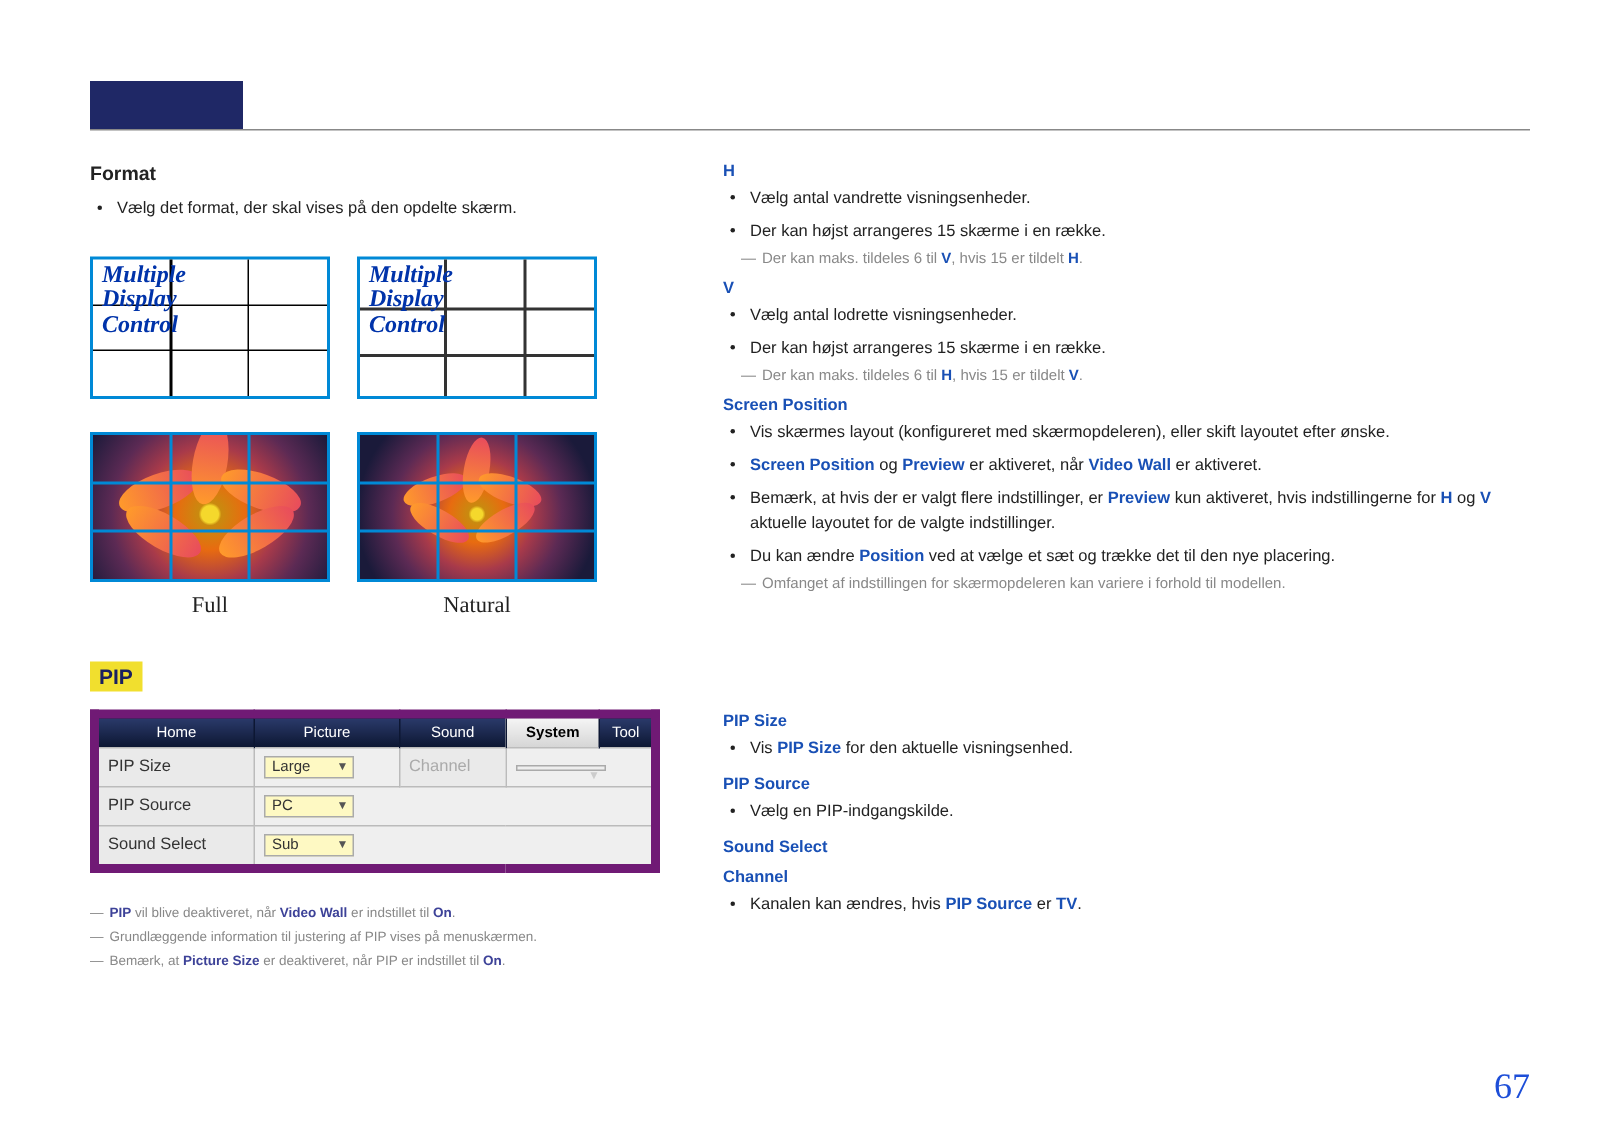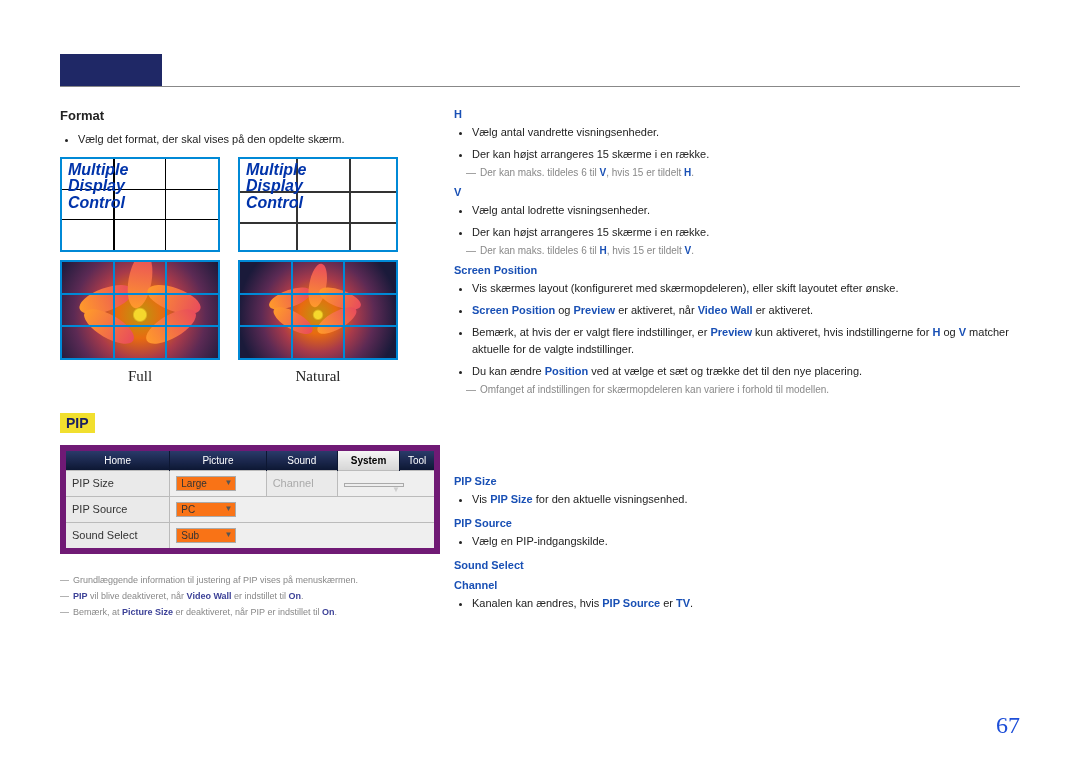--- a/index.html
+++ b/index.html
@@ -1,48 +1,48 @@
 <!DOCTYPE html>
 <html><head>
 <meta charset="utf-8">
 <style>
   * { margin: 0; padding: 0; box-sizing: border-box; }
   body { background: #fff; font-family: Arial, Helvetica, sans-serif; color: #222; width: 1080px; height: 763px; position: relative; }
   .page { padding: 88px 60px 40px 60px; }
   .top-bar { position: absolute; top: 86px; left: 60px; right: 60px; height: 1px; background: #888; }
   .top-tab { position: absolute; top: 54px; left: 60px; width: 102px; height: 32px; background: #1f2866; border-bottom:1px solid #1f2866;}
-  .columns { display: flex; gap: 14px; margin-top: 20px; }
+  .columns { display: flex; gap: 42px; margin-top: 20px; }
   .col-left { width: 380px; flex-shrink: 0; }
   .col-right { flex: 1; }
   .format-h { font-weight: 700; font-size: 13px; margin-bottom: 8px; }
   ul.bul { list-style: disc; padding-left: 18px; font-size: 11px; line-height: 1.6; }
   ul.bul li { margin-bottom: 4px; }
   .dash-note { font-size: 10px; color: #888; margin-left: 12px; display: flex; gap: 4px; margin-bottom: 4px; }
   .dash-note::before { content: "―"; color: #888; }
   .blue-inline { color: #1950b5; font-weight: 700; }
   .sec-h { color: #1950b5; font-weight: 700; font-size: 11px; margin-top: 8px; margin-bottom: 4px; }
-  .img-row { display: flex; gap: 18px; margin-top: 8px; }
+  .img-row { display: flex; gap: 18px; margin-top: 22px; font-family: Liberation Serif, serif; }
   .grid-box { width: 160px; height: 95px; border: 2px solid #0089d6; background: #fff; position: relative; }
   .grid-box .mdc { position: absolute; top: 3px; left: 6px; font-style: italic; font-weight: 700; color: #0033aa; font-size: 16px; line-height: 1.05; }
   .grid-box .gv { position: absolute; top:0; bottom:0; width:1.5px; background:#000; }
   .grid-box .gh { position: absolute; left:0; right:0; height:1.5px; background:#000; }
   .nat .gh, .nat .gv { background:#333; }
   .flower { width: 160px; height: 100px; border: 2px solid #0089d6; position: relative; overflow: hidden; background: radial-gradient(circle at 50% 55%, #f5d82c 6%, #c98a0f 8%, #e86b10 25%, #a83a4a 48%, #5c2a54 70%, #1a1a3a 100%); }
   .flower .p { position:absolute; width:36%; height:24%; background: linear-gradient(90deg,#ff9a2b,#e84c5c); border-radius:50%; }
   .flower .gv { position:absolute; top:0;bottom:0;width:2px;background:#0089d6; z-index:2;}
   .flower .gh { position:absolute; left:0;right:0;height:2px;background:#0089d6; z-index:2;}
   .caption-row { display: flex; gap: 18px; margin-top: 8px; }
   .caption-row > div { width: 160px; text-align: center; font-size: 15px; font-family: Georgia, serif; }
   .pip-label { display:inline-block; background:#f1df2e; color:#1a2060; font-weight:700; font-size:14px; padding:2px 6px; margin-top:28px; }
   table.ui { width: 100%; border-collapse: collapse; margin-top: 12px; font-size: 11px; border:6px solid #701a75;}
   table.ui .tabs td { background: linear-gradient(#2a3a6a,#0d1733); color:#fff; text-align:center; padding:4px 0; font-size:10px; border-right:1px solid #0d1733;}
   table.ui .tabs td.active { background: linear-gradient(#f5f5f5,#d6d6d6); color:#000; font-weight:700;}
   table.ui tr.row td { background:#efefef; padding:5px 6px; border:1px solid #bbb; color:#333;}
   table.ui tr.row td.label { background:#eaeaea; }
-  .dd { display:inline-block; background:#f97316; border:1px solid #aaa; padding:1px 16px 1px 4px; min-width:60px; position:relative; font-size:10px;}
+  .dd { display:inline-block; background:#fef9c3; border:1px solid #aaa; padding:1px 16px 1px 4px; min-width:60px; position:relative; font-size:10px;}
   .dd::after{content:"▼"; position:absolute; right:3px; top:1px; font-size:8px; color:#555;}
   .dd.disabled { background:#eee; color:#aaa; }
   .dd.disabled::after{color:#ccc;}
   .notes { margin-top:18px; font-size:9px; color:#888; line-height:1.8; }
   .notes div { display:flex; gap:4px;}
   .notes div::before { content:"―"; color:#888;}
   .page-num { position:absolute; bottom:24px; right:60px; font-size:24px; color:#1d4ed8; font-family: Georgia, serif; }
   .purple { color:#3d4298; font-weight:700;}
 </style>
 </head>
@@ -127,24 +127,24 @@
         </tr>
         <tr class="row">
           <td class="label">Sound Select</td>
           <td colspan="4"><span class="dd">Sub</span></td>
         </tr>
       </tbody>
         </table>
 
       <div class="notes">
         <div>
-            <span>Grundlæggende information til justering af PIP vises på menuskærmen.</span>
+            <span><span class="purple">PIP</span><span> vil blive deaktiveret, når </span><span class="purple">Video Wall</span><span> er indstillet til </span><span class="purple">On</span><span>.</span></span>
           </div>
         <div>
-            <span><span class="purple">PIP</span><span> vil blive deaktiveret, når </span><span class="purple">Video Wall</span><span> er indstillet til </span><span class="purple">On</span><span>.</span></span>
+            <span>Grundlæggende information til justering af PIP vises på menuskærmen.</span>
           </div>
         <div>
             <span><span>Bemærk, at </span><span class="purple">Picture Size</span><span> er deaktiveret, når PIP er indstillet til </span><span class="purple">On</span><span>.</span></span>
           </div>
       </div>
     </div>
 
     <div class="col-right">
       <div class="sec-h" style="margin-top:0">H</div>
       <ul class="bul">
@@ -161,21 +161,21 @@
         <li>Der kan højst arrangeres 15 skærme i en række.</li>
       </ul>
       <div class="dash-note">
           <span><span>Der kan maks. tildeles 6 til </span><span class="blue-inline">H</span><span>, hvis 15 er tildelt </span><span class="blue-inline">V</span><span>.</span></span>
         </div>
 
       <div class="sec-h">Screen Position</div>
       <ul class="bul">
         <li>Vis skærmes layout (konfigureret med skærmopdeleren), eller skift layoutet efter ønske.</li>
         <li><span class="blue-inline">Screen Position</span><span> og </span><span class="blue-inline">Preview</span><span> er aktiveret, når </span><span class="blue-inline">Video Wall</span><span> er aktiveret.</span></li>
-        <li><span>Bemærk, at hvis der er valgt flere indstillinger, er </span><span class="blue-inline">Preview</span><span> kun aktiveret, hvis indstillingerne for </span><span class="blue-inline">H</span><span> og </span><span class="blue-inline">V</span><span> matcher aktuelle for de valgte indstillinger.</span></li>
+        <li><span>Bemærk, at hvis der er valgt flere indstillinger, er </span><span class="blue-inline">Preview</span><span> kun aktiveret, hvis indstillingerne for </span><span class="blue-inline">H</span><span> og </span><span class="blue-inline">V</span><span> aktuelle layoutet for de valgte indstillinger.</span></li>
         <li><span>Du kan ændre </span><span class="blue-inline">Position</span><span> ved at vælge et sæt og trække det til den nye placering.</span></li>
       </ul>
       <div class="dash-note">
           <span>Omfanget af indstillingen for skærmopdeleren kan variere i forhold til modellen.</span>
         </div>
 
       <div style="height:68px"></div>
 
       <div class="sec-h">PIP Size</div>
       <ul class="bul">

